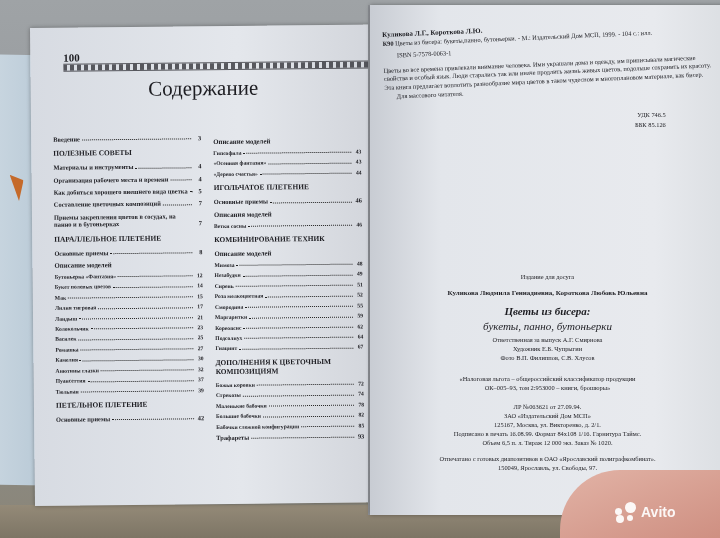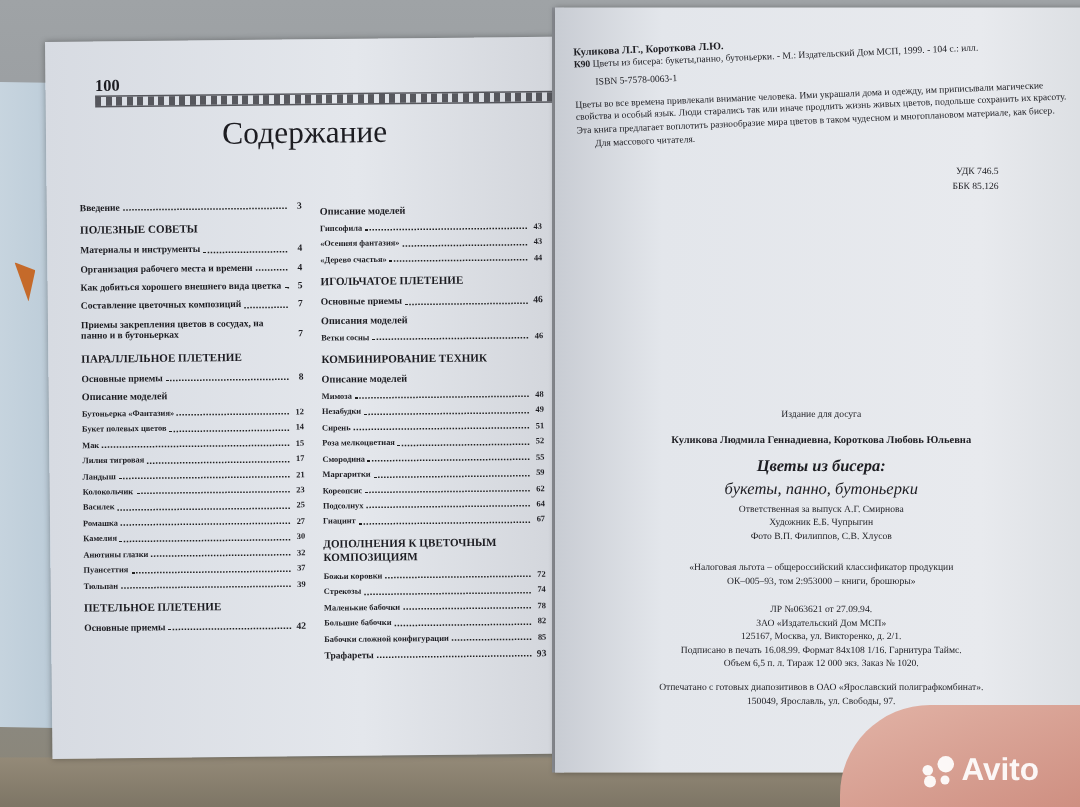--- a/index.html
+++ b/index.html
@@ -40,21 +40,21 @@
   .imprint{position:absolute;left:12px;top:26px;width:330px;font-size:6.4px;
        transform:rotate(-2.4deg);transform-origin:left top;line-height:1.35;}
   .imprint .auth{font-weight:bold;font-size:7px;}
   .center{position:absolute;left:0;width:355px;text-align:center;font-size:6.4px;line-height:1.4;}
   .center .it{font-style:italic;font-size:11px;font-weight:bold;}
   .center .it2{font-style:italic;font-size:11px;}
   .hand{position:absolute;left:560px;top:470px;width:200px;height:90px;border-radius:60px 0 0 0;
        background:linear-gradient(160deg,#e2b3a6,#c98577);}
   .avito{position:absolute;left:615px;top:502px;display:flex;align-items:center;gap:4px;
        color:rgba(255,255,255,.92);font-family:"Liberation Sans","DejaVu Sans",sans-serif;
-       font-size:21px;font-weight:bold;}
+       font-size:14px;font-weight:bold;}
   .avito .dots{position:relative;width:22px;height:20px;}
   .avito .dots span{position:absolute;border-radius:50%;background:rgba(255,255,255,.92);}
 </style>
 </head>
 <body>
 
 <div class="floor"></div>
 <div class="blue-book">
     <div class="orange"></div>
   </div>

